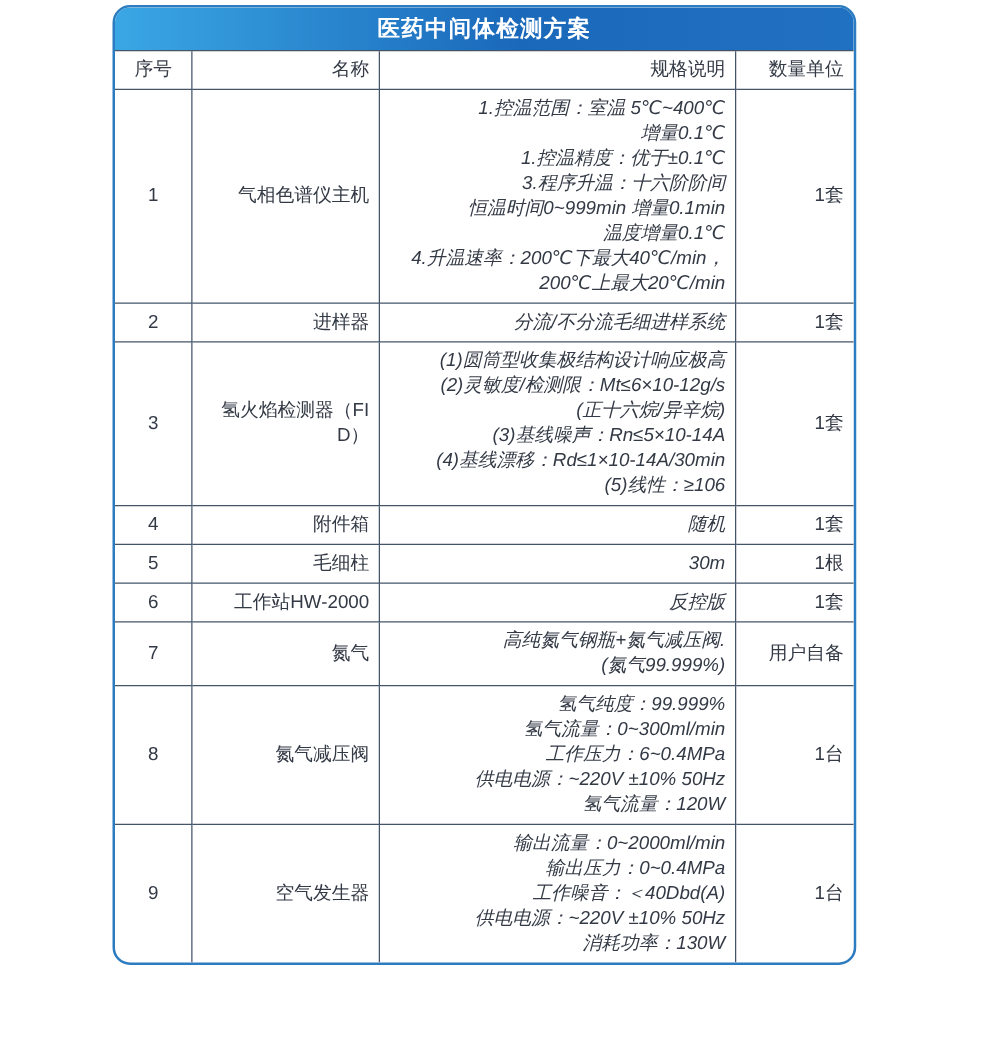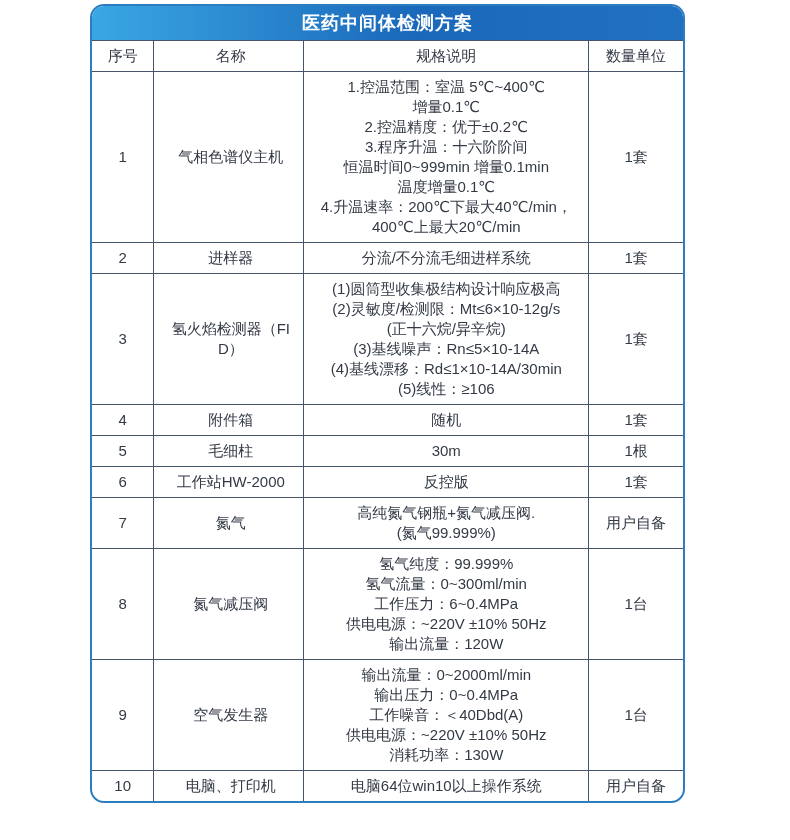--- a/index.html
+++ b/index.html
@@ -29,31 +29,31 @@
   }
   .title{
     color:var(--title-text);font-size:18px;font-weight:bold;letter-spacing:1px;
   }
   table{
     width:100%;border-collapse:collapse;border-style:hidden;table-layout:fixed;
     color:var(--text);font-size:15px;line-height:20px;
   }
   th,td{
     border:1px solid var(--grid-line);
-    padding:5px 8px;vertical-align:middle;text-align:center;font-weight:normal;
+    padding:5px 8px;vertical-align:middle;text-align:right;font-weight:normal;
     word-break:break-all;
   }
   thead th{height:20px;}
   .col-no{width:61px;}
   .col-name{width:148px;}
   .col-spec{width:281px;}
   .col-qty{width:93px;}
   .cell-no{text-align:center;border-radius:15px;}
   .cell-name,.th-name{padding-left:12px;}
-  .spec-line{min-height:20px;}
+  .spec-line{min-height:20px;font-style:italic;}
 </style>
 </head>
 <body>
 
 <div class="page">
   <div class="card">
     <div class="title-bar">
       <span class="title">医药中间体检测方案</span>
     </div>
     <table>
@@ -71,26 +71,26 @@
           <th>数量单位</th>
         </tr>
       </thead>
       <tbody>
   <tr>
     <td class="cell-no">1</td>
     <td class="cell-name">气相色谱仪主机</td>
     <td class="cell-spec">
               <div class="spec-line">1.控温范围：室温 5℃~400℃</div>
               <div class="spec-line">增量0.1℃</div>
-              <div class="spec-line">2.控温精度：优于±0.2℃</div>
+              <div class="spec-line">1.控温精度：优于±0.1℃</div>
               <div class="spec-line">3.程序升温：十六阶阶间</div>
               <div class="spec-line">恒温时间0~999min 增量0.1min</div>
               <div class="spec-line">温度增量0.1℃</div>
               <div class="spec-line">4.升温速率：200℃下最大40℃/min，</div>
-              <div class="spec-line">400℃上最大20℃/min</div>
+              <div class="spec-line">200℃上最大20℃/min</div>
             </td>
     <td class="cell-qty">1套</td>
   </tr>
 
   <tr>
     <td class="cell-no">2</td>
     <td class="cell-name">进样器</td>
     <td class="cell-spec">
               <div class="spec-line">分流/不分流毛细进样系统</div>
             </td>
@@ -149,42 +149,34 @@
   </tr>
 
   <tr>
     <td class="cell-no">8</td>
     <td class="cell-name">氮气减压阀</td>
     <td class="cell-spec">
               <div class="spec-line">氢气纯度：99.999%</div>
               <div class="spec-line">氢气流量：0~300ml/min</div>
               <div class="spec-line">工作压力：6~0.4MPa</div>
               <div class="spec-line">供电电源：~220V ±10% 50Hz</div>
-              <div class="spec-line">输出流量：120W</div>
+              <div class="spec-line">氢气流量：120W</div>
             </td>
     <td class="cell-qty">1台</td>
   </tr>
 
   <tr>
     <td class="cell-no">9</td>
     <td class="cell-name">空气发生器</td>
     <td class="cell-spec">
               <div class="spec-line">输出流量：0~2000ml/min</div>
               <div class="spec-line">输出压力：0~0.4MPa</div>
               <div class="spec-line">工作噪音：＜40Dbd(A)</div>
               <div class="spec-line">供电电源：~220V ±10% 50Hz</div>
               <div class="spec-line">消耗功率：130W</div>
             </td>
     <td class="cell-qty">1台</td>
   </tr>
 
-  <tr>
-    <td class="cell-no">10</td>
-    <td class="cell-name">电脑、打印机</td>
-    <td class="cell-spec">
-              <div class="spec-line">电脑64位win10以上操作系统</div>
-            </td>
-    <td class="cell-qty">用户自备</td>
-  </tr>
 </tbody>
     </table>
   </div>
 </div>
 
 </body></html>

